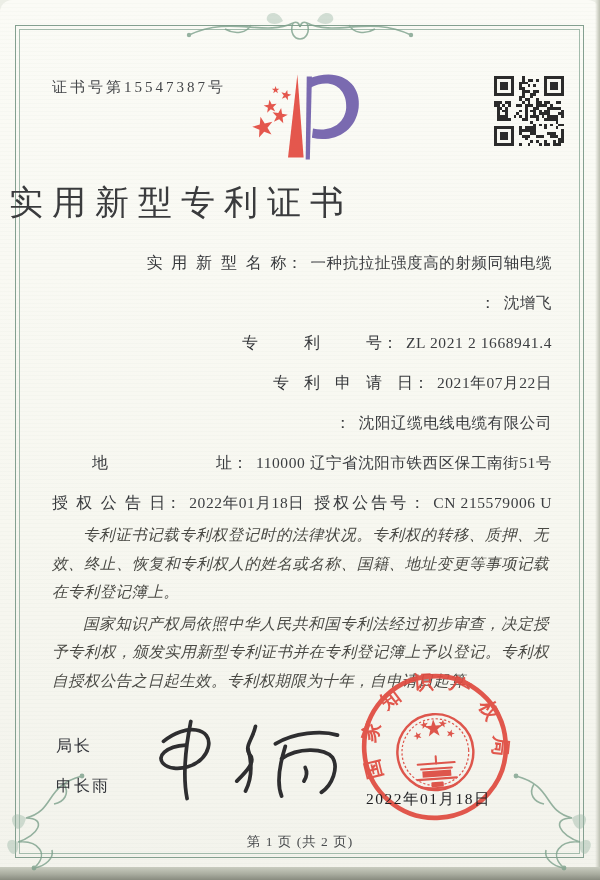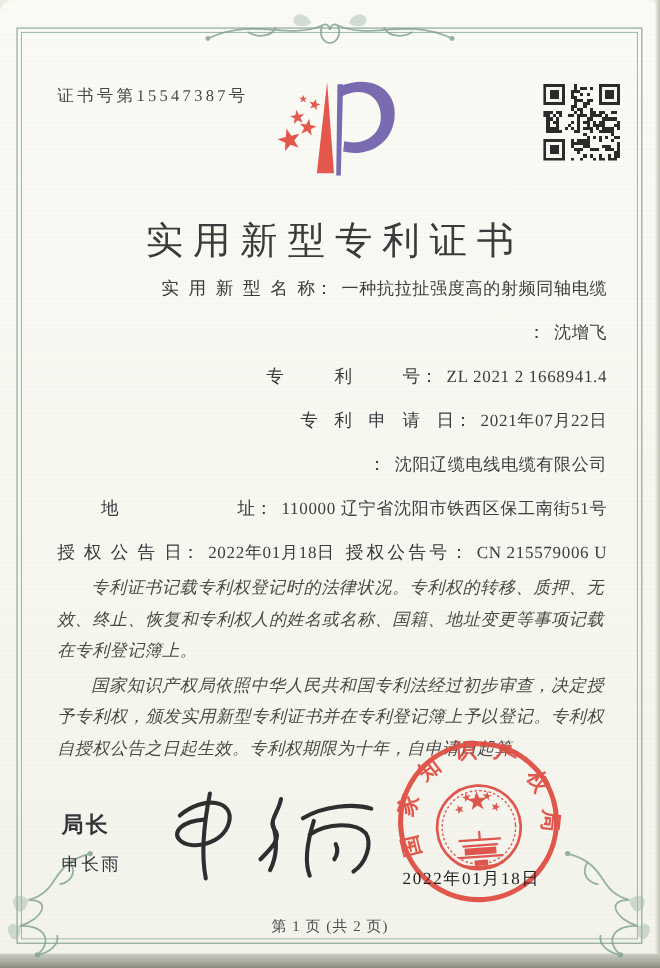--- a/index.html
+++ b/index.html
@@ -25,34 +25,34 @@
     border:1px solid #a3bbac;}
   .orn{position:absolute;pointer-events:none;}
   .orn svg{display:block;}
   .orn-top{left:50%;transform:translateX(-50%);top:5px;}
   .orn-bl{left:4px;bottom:8px;}
   .orn-br{right:6px;bottom:8px;transform:scaleX(-1);}
   .cert-no{position:absolute;left:52px;top:78px;font-size:15px;letter-spacing:3px;color:#45474a;}
   .logo{position:absolute;left:233px;top:64px;}
   .qr{position:absolute;left:494px;top:76px;width:70px;height:70px;}
   .qr svg{width:70px;height:70px;shape-rendering:crispEdges;}
-  .title{position:absolute;left:0;right:0;top:180px;margin:16px;text-align:center;
+  .title{position:absolute;left:0;right:0;top:180px;margin:0;
     font-size:34px;font-weight:500;letter-spacing:9px;color:#3a3b3d;text-indent:9px;}
   .fields{position:absolute;left:52px;top:252px;width:500px;}
   .frow{display:flex;align-items:flex-start;line-height:22px;margin-bottom:18px;white-space:nowrap;justify-content:flex-end;}
   .flabel{display:inline-block;width:140px;font-size:16px;color:#37393c;
     text-align:justify;text-align-last:justify;}
   .fcolon{font-size:16px;color:#37393c;margin-right:8px;}
   .fvalue{font-size:15.5px;color:#3b3d40;letter-spacing:0.6px;}
   .flabel.narrow{width:auto;letter-spacing:3px;}
   .auth2{margin-left:10px;}
   .paras{position:absolute;left:52px;top:521px;width:497px;color:#4a4a45;}
   .paras p{margin:0 0 3px 0;font-size:15.5px;line-height:28.5px;text-indent:2em;
     font-style:italic;letter-spacing:0.4px;text-align:justify;}
-  .sig-title{position:absolute;left:56px;top:736px;font-size:20px;letter-spacing:2px;color:#33353a;font-weight:bold;}
+  .sig-title{position:absolute;left:56px;top:736px;font-size:16px;letter-spacing:2px;color:#33353a;}
   .sig-name{position:absolute;left:56px;top:766px;font-size:16px;letter-spacing:2px;color:#33353a;margin-top:10px;}
   .signature{position:absolute;left:148px;top:714px;}
   .seal{position:absolute;left:358px;top:670px;width:154px;height:154px;transform:rotate(-4deg);}
   .seal-date{position:absolute;left:366px;top:789px;z-index:5;font-size:15.5px;
     letter-spacing:1.5px;color:#1e1f22;}
   .footer{position:absolute;left:0;right:0;top:833px;text-align:center;
     font-size:13.5px;letter-spacing:1px;color:#4a4c4e;}
 </style>
 </head>
 <body>

